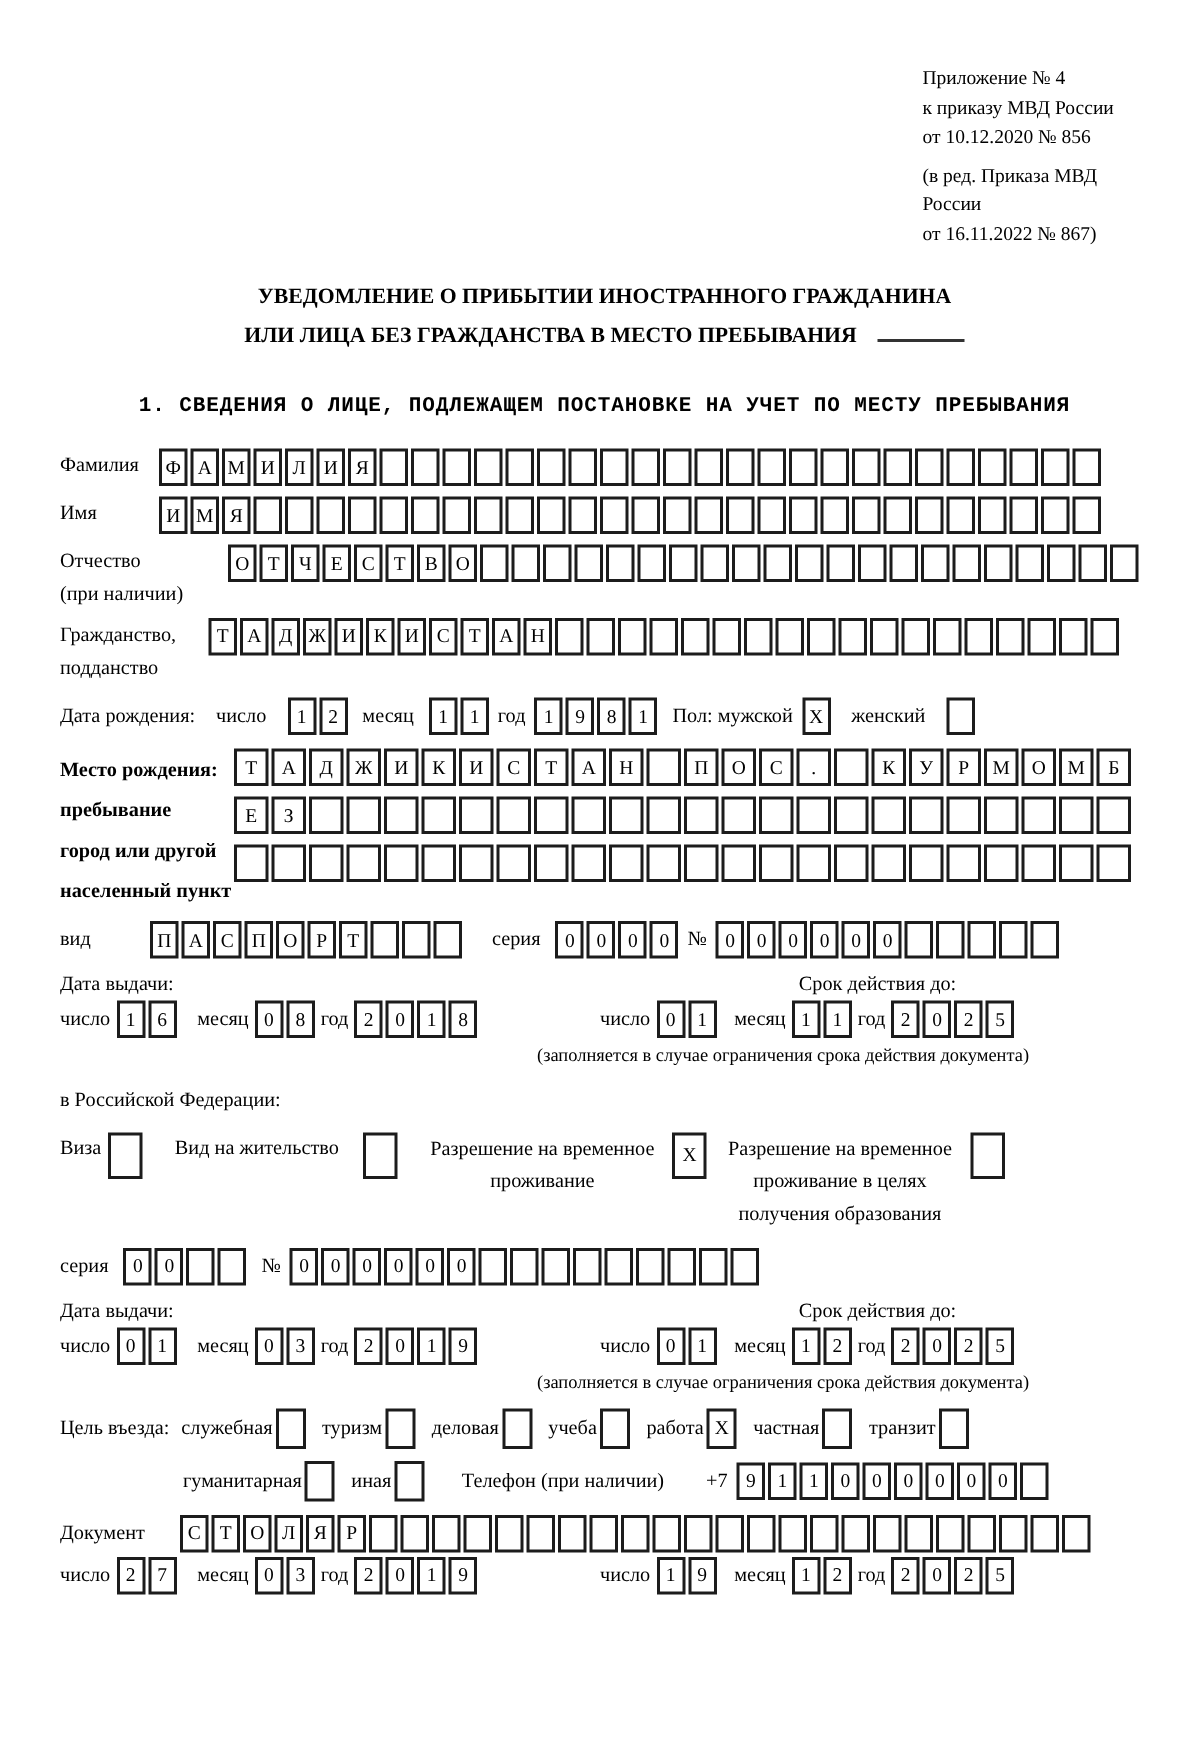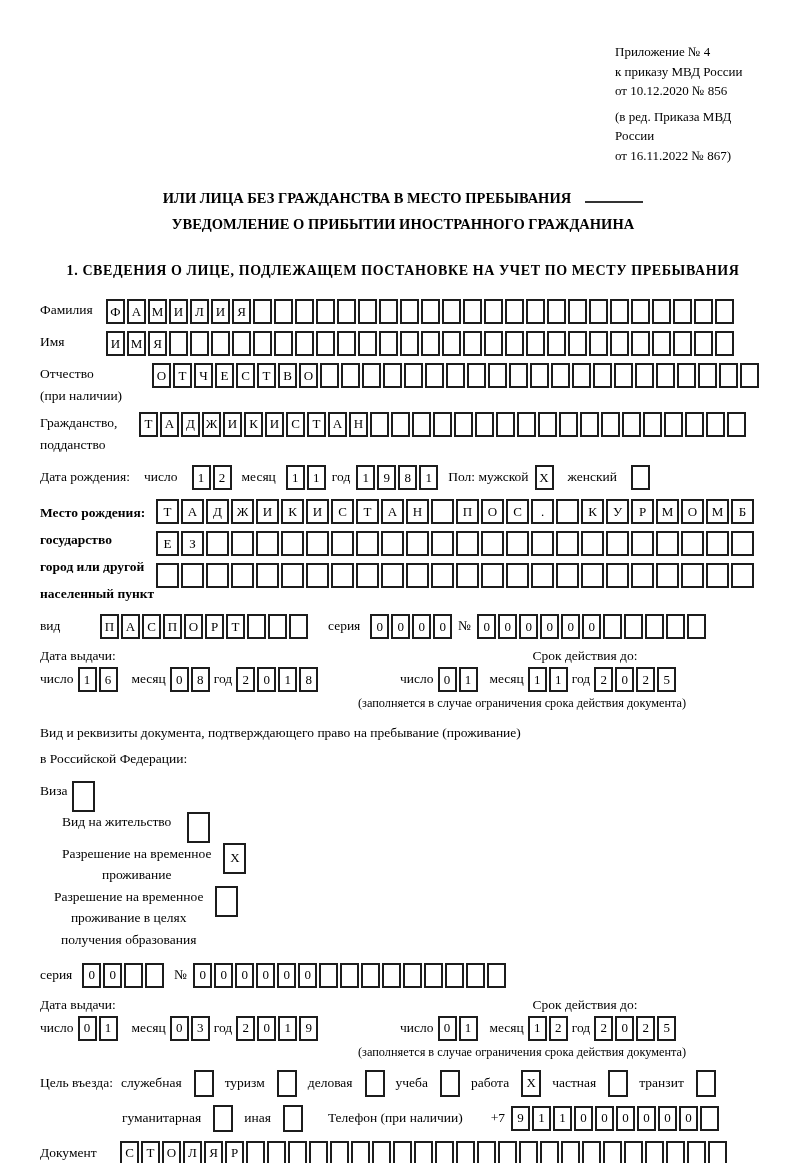--- a/index.html
+++ b/index.html
@@ -9,21 +9,21 @@
     font-family:"Liberation Serif","DejaVu Serif",serif;
     font-size:13.5px; padding:42px 34px 20px 40px;
   }
   
   .annex { margin-left:575px; line-height:1.5; font-size:13px; }
   .annex .ed { margin-top:6px; }
   .form-label { text-align:right; font-weight:bold; font-size:14px; margin-top:20px; letter-spacing:.5px; }
   
   .title { text-align:center; font-weight:bold; font-size:14.5px; margin-top:20px; line-height:1.8; }
   .blankline { display:inline-block; width:58px; border-bottom:2px solid #333; height:12px; margin-left:14px; }
-  .sec-heading { font-weight:bold; font-size:14px; margin-top:26px; text-align:center; white-space:nowrap; letter-spacing:.6px; }
+  .sec-heading { font-weight:bold; font-size:14px; margin-top:26px; text-align:center; white-space:nowrap; letter-spacing:.6px;font-family:Liberation Mono, monospace; }
   
   .frow { display:flex; align-items:flex-start; margin-top:7px; }
   .frow.c { align-items:center; }
   .lbl { line-height:1.55; flex:0 0 auto; }
   .lblcol { flex:0 0 auto; line-height:1.65; }
   .cells { display:flex; gap:2px; flex:0 0 auto; }
   .cell {
     width:15px; height:21px; border:2px solid #1c1c1c; background:#fff;
     display:flex; align-items:center; justify-content:center;
     font-size:13px; flex:0 0 auto;
@@ -35,46 +35,46 @@
   
   .dh { display:flex; margin-top:9px; }
   .dh .h1 { width:250px; text-align:left; }
   .dh .h2 { margin-left:150px; width:290px; text-align:center; }
   .dr { display:flex; margin-top:3px; align-items:center; }
   .dr .halfL { display:flex; align-items:center; gap:4px; width:360px; }
   .dr .halfR { display:flex; align-items:center; gap:4px; }
   .note { font-size:12.3px; margin-top:4px; margin-left:318px; }
   .center-heading { text-align:center; font-weight:bold; margin-top:10px; font-size:13.5px; }
   
-  .opts { display:flex; align-items:flex-start; margin-top:9px;flex-direction:column; }
+  .opts { display:flex; align-items:flex-start; margin-top:9px; }
   .opt { display:flex; align-items:flex-start; }
   .opt .ol { text-align:center; line-height:1.6; }
   
-  .pitem { display:flex; align-items:center; gap:12px; margin-right:11px; }
+  .pitem { display:flex; align-items:center; gap:2px; margin-right:11px; }
   .gap6 { width:6px; flex:0 0 auto; } .gap10 { width:10px; flex:0 0 auto; }
   .gap14 { width:14px; flex:0 0 auto; } .gap20 { width:20px; flex:0 0 auto; }
   .gap28 { width:28px; flex:0 0 auto; }
 </style>
 </head>
 <body>
 
 <div class="page">
 
   <div class="annex">
     <div>Приложение № 4</div>
     <div>к приказу МВД России</div>
     <div>от 10.12.2020 № 856</div>
     <div class="ed">(в ред. Приказа МВД России</div>
     <div>от 16.11.2022 № 867)</div>
   </div>
 
 
   <div class="title">
+    <div>УВЕДОМЛЕНИЕ О ПРИБЫТИИ ИНОСТРАННОГО ГРАЖДАНИНА</div>
     <div><span>ИЛИ ЛИЦА БЕЗ ГРАЖДАНСТВА В МЕСТО ПРЕБЫВАНИЯ</span><span class="blankline"></span></div>
-    <div>УВЕДОМЛЕНИЕ О ПРИБЫТИИ ИНОСТРАННОГО ГРАЖДАНИНА</div>
   </div>
 
   <div class="sec-heading">1. СВЕДЕНИЯ О ЛИЦЕ, ПОДЛЕЖАЩЕМ ПОСТАНОВКЕ НА УЧЕТ ПО МЕСТУ ПРЕБЫВАНИЯ</div>
 
   <div class="frow" style="margin-top:20px;">
     <div class="lblcol" style="width:66px;">Фамилия</div>
     <div class="cells">
         <span class="cell">Ф</span>
         <span class="cell">А</span>
         <span class="cell">М</span>
@@ -255,21 +255,21 @@
     <span class="lbl">женский</span>
     <span class="gap14"></span>
     <div class="cells">
         <span class="cell"></span>
       </div>
   </div>
 
   <div class="frow" style="margin-top:9px;">
     <div class="lblcol" style="width:116px; line-height:2.0;font-weight:bold;">
       <div>Место рождения:</div>
-      <div>государство</div>
+      <div>пребывание</div>
       <div>город или другой</div>
       <div>населенный пункт</div>
     </div>
     <div class="stackrows">
       <div class="cells w">
           <span class="cell">Т</span>
           <span class="cell">А</span>
           <span class="cell">Д</span>
           <span class="cell">Ж</span>
           <span class="cell">И</span>
@@ -430,21 +430,20 @@
           <span class="cell">2</span>
           <span class="cell">0</span>
           <span class="cell">2</span>
           <span class="cell">5</span>
         </div>
     </div>
   </div>
   <div class="note">(заполняется в случае ограничения срока действия документа)</div>
 
   <div style="margin-top:9px; line-height:1.9;">
-    <div>Вид и реквизиты документа, подтверждающего право на пребывание (проживание)</div>
     <div>в Российской Федерации:</div>
   </div>
 
   <div class="opts">
     <div class="opt">
       <span class="lbl">Виза</span>
       <div class="cells bigcbx" style="margin-left:4px;">
           <span class="cell"></span>
         </div>
     </div>

